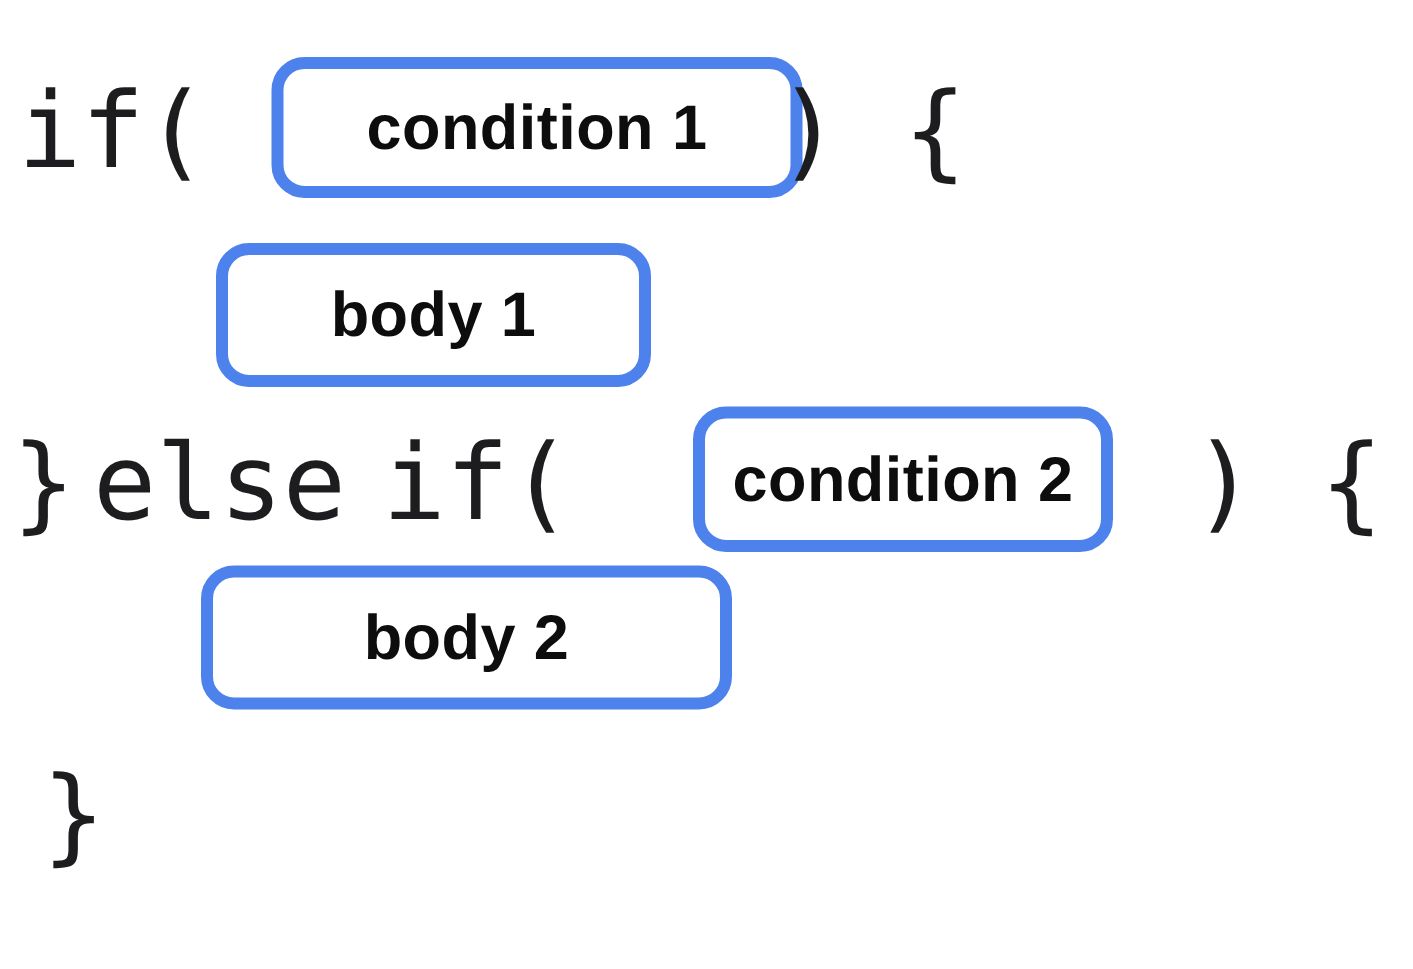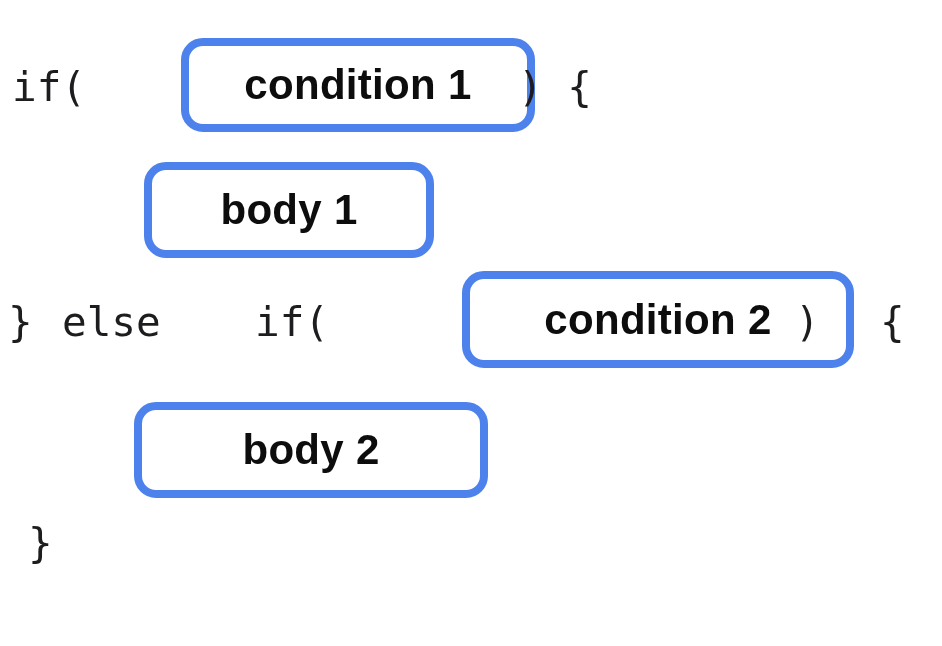--- a/index.html
+++ b/index.html
@@ -11,21 +11,21 @@
     position: relative;
     width: 942px;
     height: 646px;
     background: #ffffff;
     overflow: hidden;
     font-family: "Liberation Sans", sans-serif;
   }
   .code {
     position: absolute;
     font-family: "DejaVu Sans Mono", monospace;
-    font-size: 41px;
+    font-size: 70px;
     line-height: 54px;
     color: #1d1d1f;
     white-space: pre;
   }
   .slot {
     position: absolute;
     box-sizing: border-box;
     border: 8px solid var(--accent, #4d82ec);
     border-radius: 22px;
     background: #ffffff;
@@ -48,26 +48,26 @@
   .box-condition1     { left: 143px; top: 38px;  width: 354px; height: 94px; }
   .tok-close1         { left: 518px; top: 60px;  }
 
   
   .box-body1          { left: 106px; top: 162px; width: 290px; height: 96px; }
 
   
   .tok-brace-close3   { left: 8px;   top: 295px; }
   .tok-else           { left: 62px;  top: 295px; }
   .tok-if-open3       { left: 255px; top: 295px; }
-  .box-condition2     { left: 424px; top: 271px; width: 392px; height: 97px; }
+  .box-condition2     { left: 424px; top: 271px; width: 280px; height: 97px; }
   .tok-paren-close3   { left: 795px; top: 295px; }
   .tok-brace-open3    { left: 880px; top: 295px; }
 
   
-  .box-body2          { left: 96px;  top: 402px; width: 354px; height: 96px; }
+  .box-body2          { left: 96px;  top: 377px; width: 354px; height: 96px; }
 
   
   .tok-final-brace    { left: 28px;  top: 516px; }
 </style>
 </head>
 <body>
 
 <div class="canvas">
 
   <span class="code tok-if-open">if(</span>

